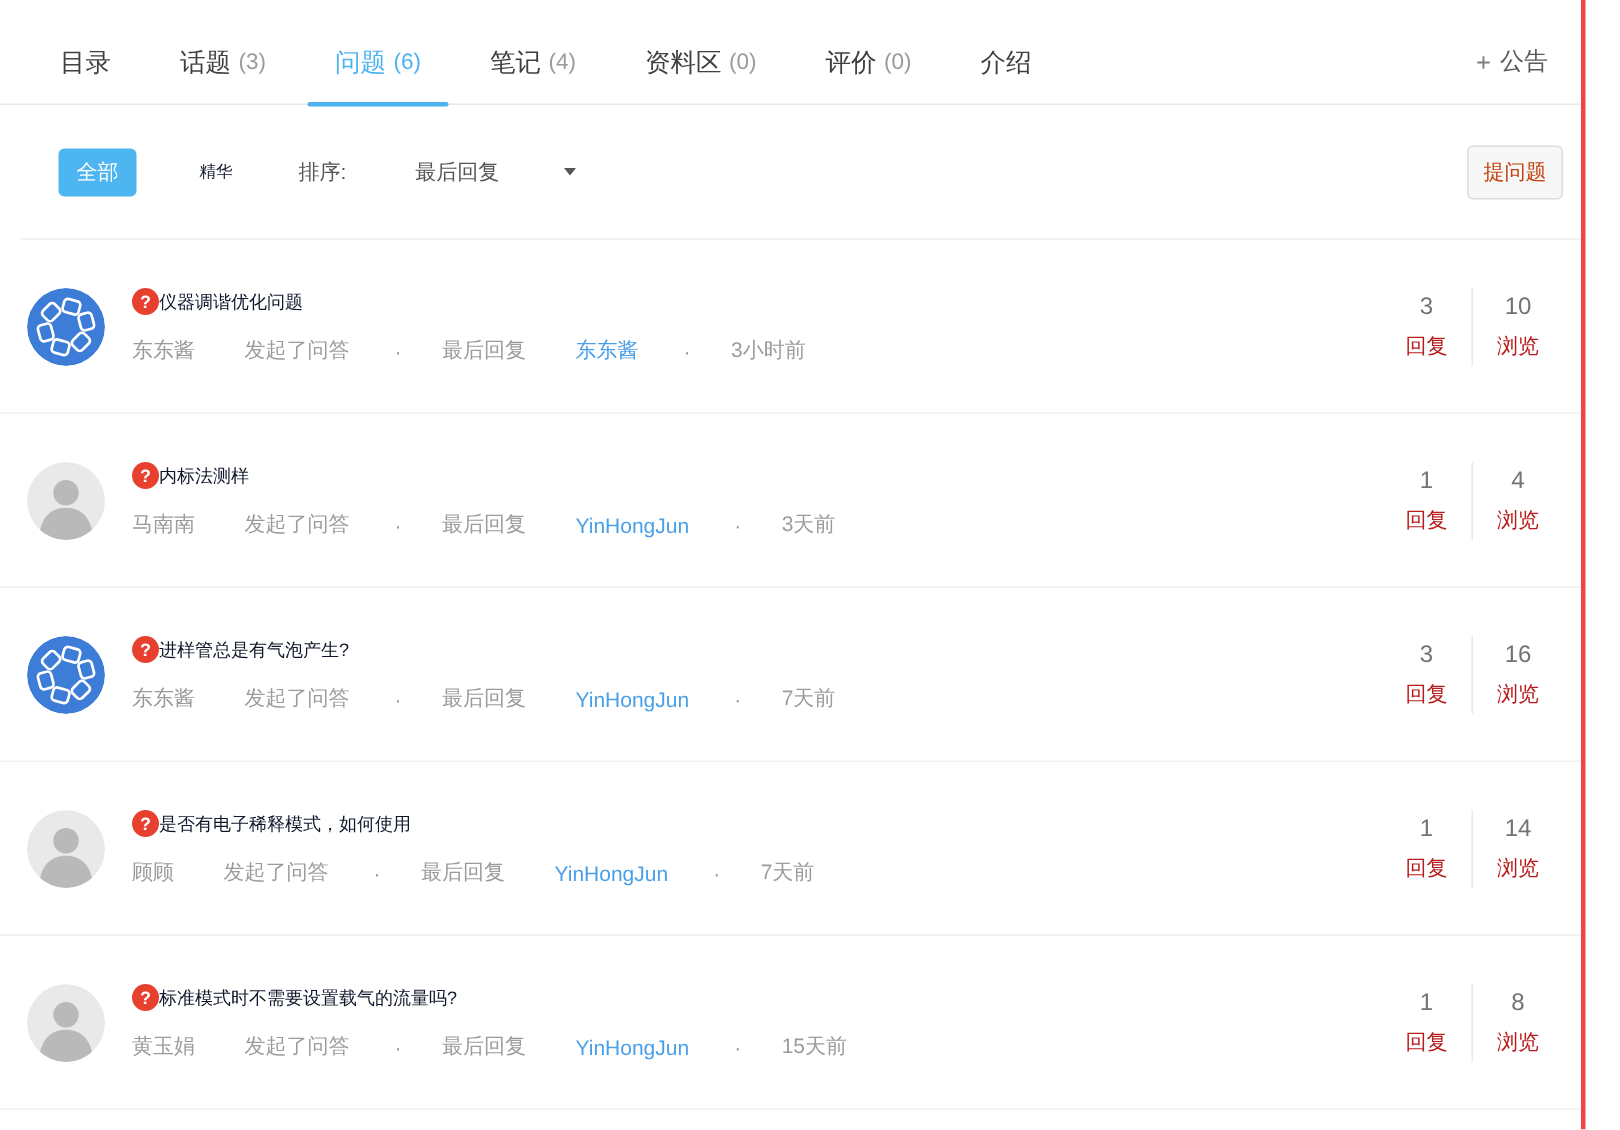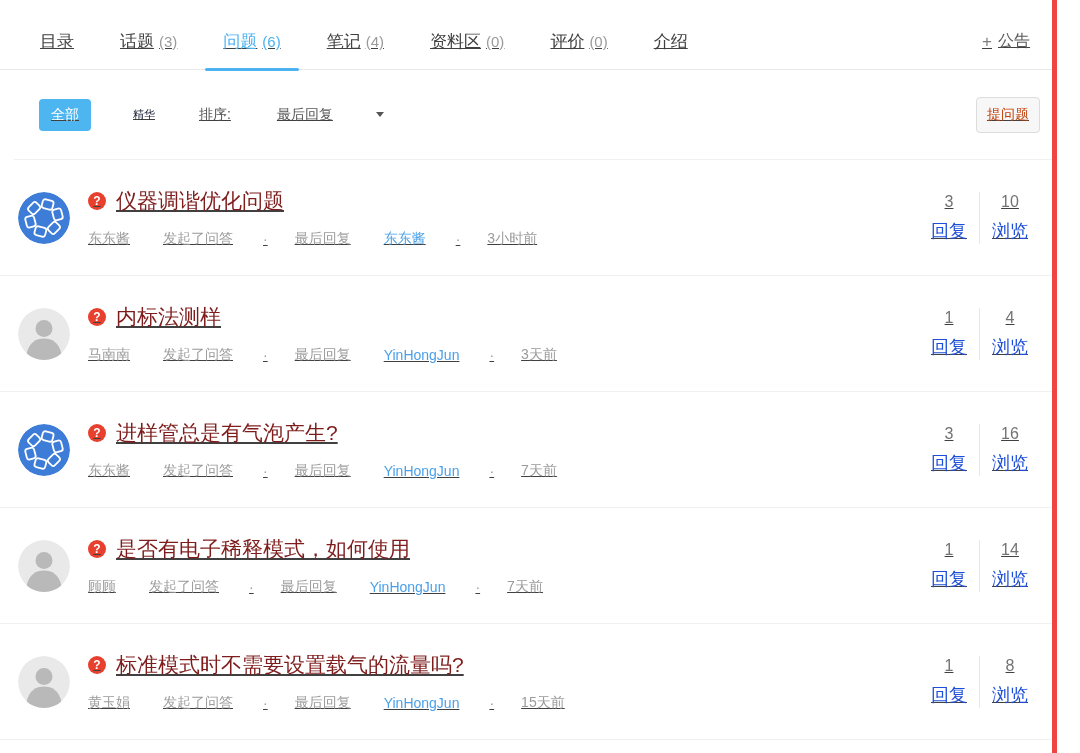--- a/index.html
+++ b/index.html
@@ -1,21 +1,21 @@
 <!DOCTYPE html>
 <html><head>
 <meta charset="utf-8">
 <style>
   * { margin:0; padding:0; box-sizing:border-box; }
   html,body { background:#fff; }
   body {
     font-family:"Liberation Sans","DejaVu Sans",sans-serif;
     width:1080px; height:753px; overflow:hidden; color:#404040;
   }
-  .page { width:1057px; height:753px; border-right:5px solid #ef4444; background:#fff;text-decoration:underline; }
+  .page { width:1057px; height:753px; border-right:3px solid #ef4444; background:#fff; }
 
   
   .tab-bar {
     height:70px; display:flex; align-items:center;
     padding:14px 18px 0 40px; border-bottom:1px solid #e8e8e8;
   }
   .tab { position:relative; display:flex; align-items:center; height:56px;
          margin-right:46px; font-size:17px; color:#404040; cursor:pointer; white-space:nowrap; }
   .tab-count { color:#9b9b9b; margin-left:5px; font-size:15px; }
   .tab-count:empty { display:none; }
@@ -55,30 +55,30 @@
            padding:0 10px 0 18px; border-bottom:1px solid #f0f0f0; cursor:pointer; }
   .avatar { width:52px; height:52px; border-radius:50%; overflow:hidden; flex:0 0 52px; }
   .q-main { flex:1; min-width:0; margin-left:18px; }
   .q-title-line { display:flex; align-items:center; }
   .q-badge {
     width:18px; height:18px; border-radius:50%; background:#e8402e; color:#fff;
     font-size:12px; font-weight:bold; display:flex; align-items:center; justify-content:center;
     flex:0 0 18px;
   }
   .q-badge::before { content:"?"; }
-  .q-title { margin-left:10px; font-size:21px; color:#7f1d1d; }
+  .q-title { margin-left:0; font-size:12px; color:#0f172a; }
   .q-meta { display:flex; align-items:center; margin-top:15px; font-size:14px; color:#9b9b9b; white-space:nowrap;gap:24px; }
   .q-meta > span { margin-right:9px; }
   .q-meta .dot { margin:0 3px 0 -3px; }
   .meta-link { color:#4aa0e8; }
 
   .q-stats { display:flex; align-items:center; margin-right:2px; }
   .stat-col { width:60px; text-align:center; }
   .stat-num { font-size:16px; color:#737373; }
-  .stat-label { font-size:18px; color:#1d4ed8; margin-top:8px; }
+  .stat-label { font-size:14px; color:#b91c1c; margin-top:8px; }
   .stat-divider { width:1px; height:52px; background:#e8e8e8; }
 </style>
 </head>
 <body>
 
 <div class="page">
 
   <nav class="tab-bar">
     <div class="tab">
       <span>目录</span>

